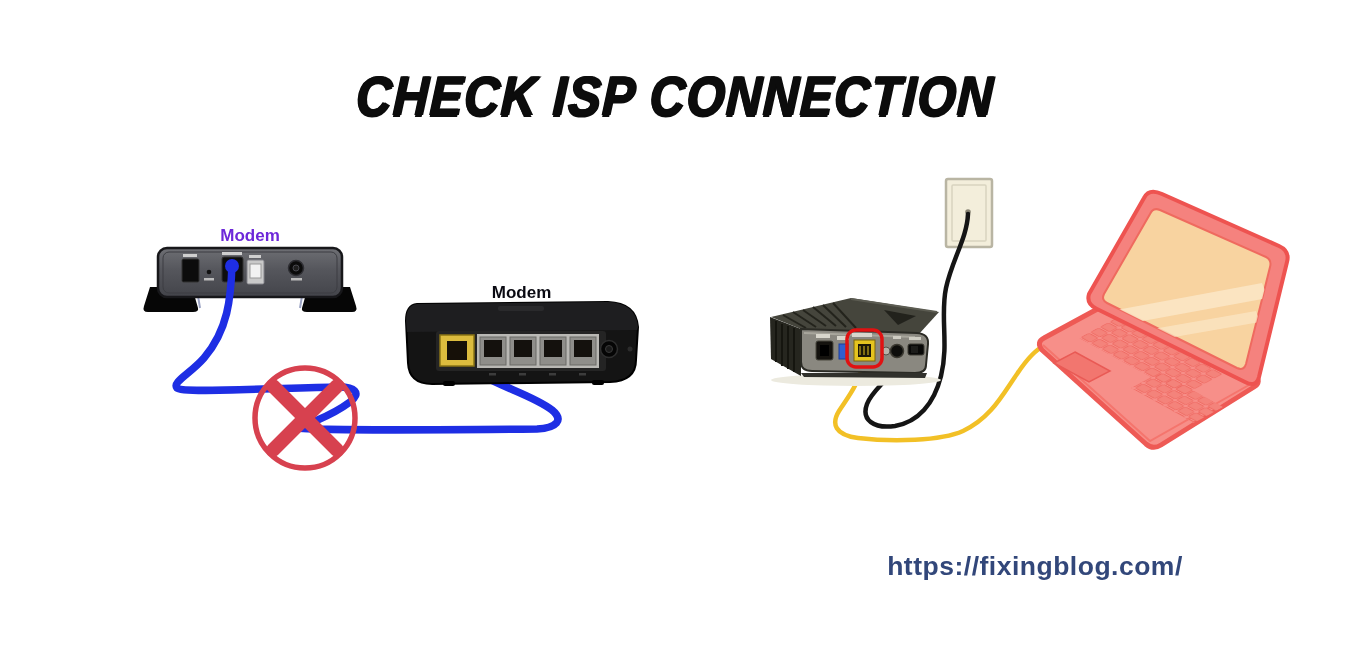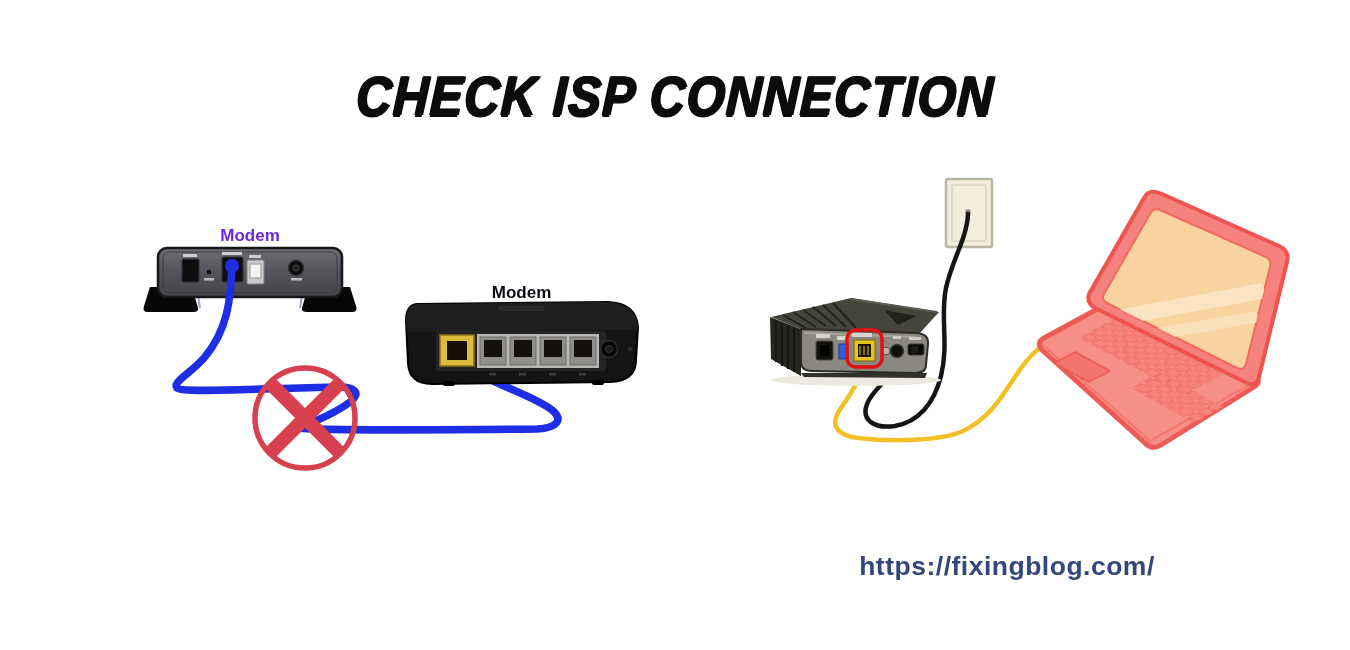--- a/index.html
+++ b/index.html
@@ -6,21 +6,21 @@
   .stage{position:relative;width:1350px;height:650px;background:#fff;overflow:hidden;
          font-family:"Liberation Sans",sans-serif;}
   .stage svg{position:absolute;left:0;top:0;}
   .title{position:absolute;left:0;top:68px;width:100%;text-align:center;
          font-style:italic;font-weight:bold;font-size:49px;letter-spacing:1.5px;
          color:#0c0c0c;transform:scaleY(1.14) skewX(-3deg);
          text-shadow:1.6px 0 0 #0c0c0c,-0.6px 0 0 #0c0c0c,0 1px 0 #0c0c0c;}
   .dev-label{position:absolute;text-align:center;font-weight:bold;font-size:17px;color:#6d28d9;}
   .label-modem{left:158px;top:226px;width:184px;}
   .label-router{left:403px;top:283px;width:237px;color:#0a0a12;}
-  .url{position:absolute;left:772px;top:551px;width:470px;text-align:center;
+  .url{position:absolute;left:800px;top:551px;width:470px;text-align:center;
        font-weight:bold;font-size:26.5px;letter-spacing:.5px;color:#32477a;}
 </style>
 </head>
 <body>
 
 <div class="stage">
 
   <div class="title">CHECK ISP CONNECTION</div>
   <div class="dev-label label-modem">Modem</div>
   <div class="dev-label label-router">Modem</div>

